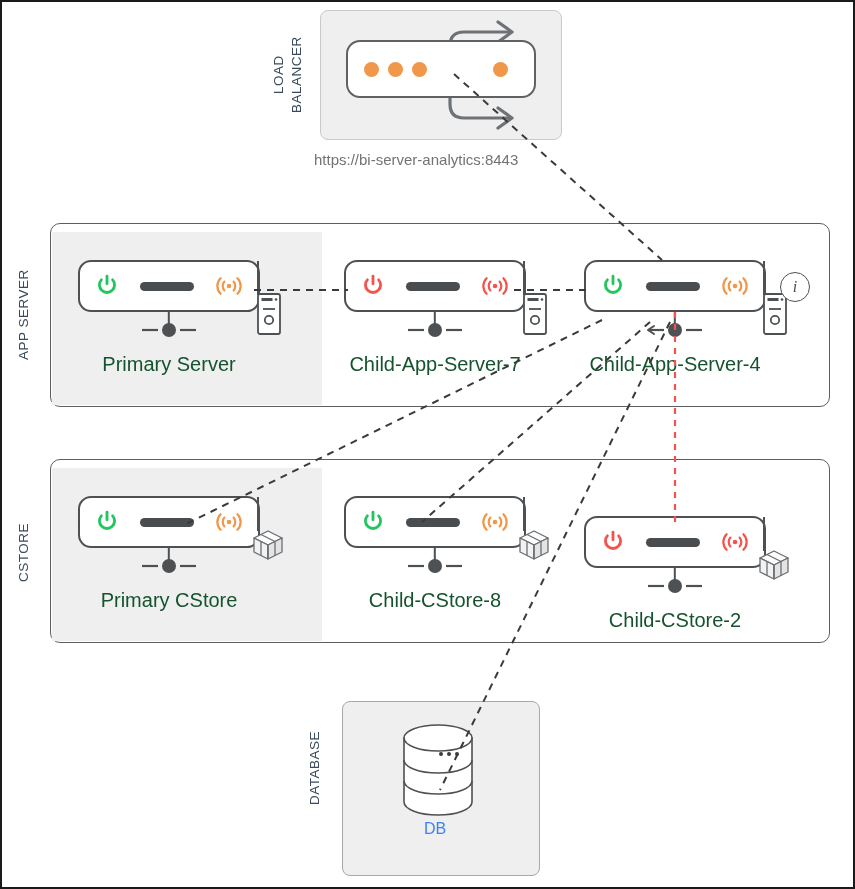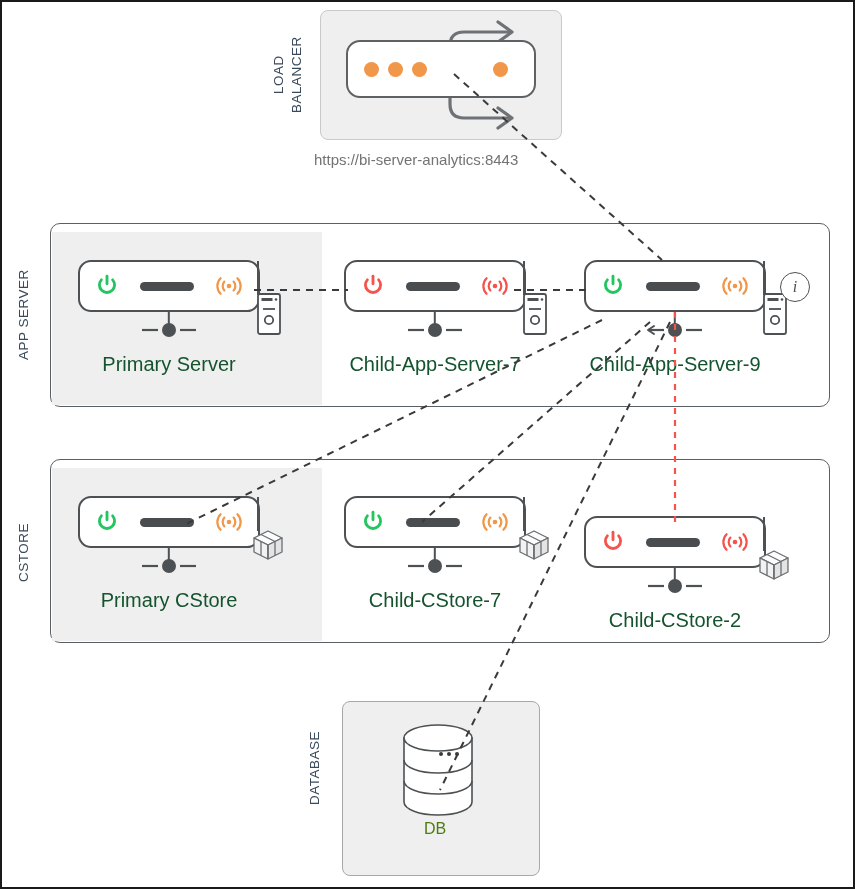--- a/index.html
+++ b/index.html
@@ -164,21 +164,21 @@
     position: absolute;
     background: #efefef;
     border: 1.5px solid #a8a8a8;
     border-radius: 8px;
     box-sizing: border-box;
     z-index: 2;
   }
   #db-label {
     position: absolute;
     font-size: 16px;
-    color: #4d7c0f;
+    color: #3b82f6;
     z-index: 4;
     white-space: nowrap;
   }
   .v-label {
     position: absolute;
     font-size: 13.5px;
     letter-spacing: 0.5px;
     color: #3a4a5c;
     writing-mode: vertical-rl;
     transform: rotate(180deg);
@@ -318,21 +318,21 @@
         <circle cx="15" cy="28" r="4.2" fill="#fff" stroke="#4d5154" stroke-width="1.8"></circle>
       </svg>
     </div>
     <div class="node-stem"></div>
     <svg class="node-foot" viewBox="0 0 58 16">
       <path d="M2 8 H 18" stroke="#4d5154" stroke-width="2.2"></path>
       <path d="M8 4 L 2 8 L 8 12" stroke="#4d5154" stroke-width="2" fill="none" stroke-linecap="round" stroke-linejoin="round"></path>
       <path d="M40 8 H 56" stroke="#4d5154" stroke-width="2.2"></path>
       <circle cx="29" cy="8" r="7" fill="#4d5154"></circle>
     </svg>
-    <div class="node-label">Child-App-Server-9</div>
+    <div class="node-label">Child-App-Server-4</div>
     <div class="info-badge" style="left:196px; top:12px;">i</div>
   </div>
 
   <div class="section" style="left:48px; top:457px; width:780px; height:184px;"></div>
   <div class="section-fill" style="left:50px; top:466px; width:270px; height:173px;"></div>
   <div class="section-label" style="left:14px; top:510px; height:80px;">CSTORE</div>
 
   <div class="node" style="left:76px; top:494px;text-decoration:underline;">
     <div class="node-body">
       <svg width="26" height="26" viewBox="0 0 24 24">
@@ -395,21 +395,21 @@
           <path d="M27 17.5 L 27 31.5"></path>
         </g>
       </svg>
     </div>
     <div class="node-stem"></div>
     <svg class="node-foot" viewBox="0 0 58 16">
       <path d="M2 8 H 18" stroke="#4d5154" stroke-width="2.2"></path>
       <path d="M40 8 H 56" stroke="#4d5154" stroke-width="2.2"></path>
       <circle cx="29" cy="8" r="7" fill="#4d5154"></circle>
     </svg>
-    <div class="node-label">Child-CStore-7</div>
+    <div class="node-label">Child-CStore-8</div>
   </div>
 
   <div class="node" style="left:582px; top:494px;margin-top:20px;">
     <div class="node-body">
       <svg width="26" height="26" viewBox="0 0 24 24">
         <path d="M12 3 V 10" stroke="#f4544c" stroke-width="2.6" stroke-linecap="round" fill="none"></path>
         <path d="M6.8 6.3 A 7 7 0 1 0 17.2 6.3" stroke="#f4544c" stroke-width="2.6" stroke-linecap="round" fill="none"></path>
       </svg>
       <div class="pill"></div>
       <svg width="30" height="24" viewBox="0 0 30 24">

